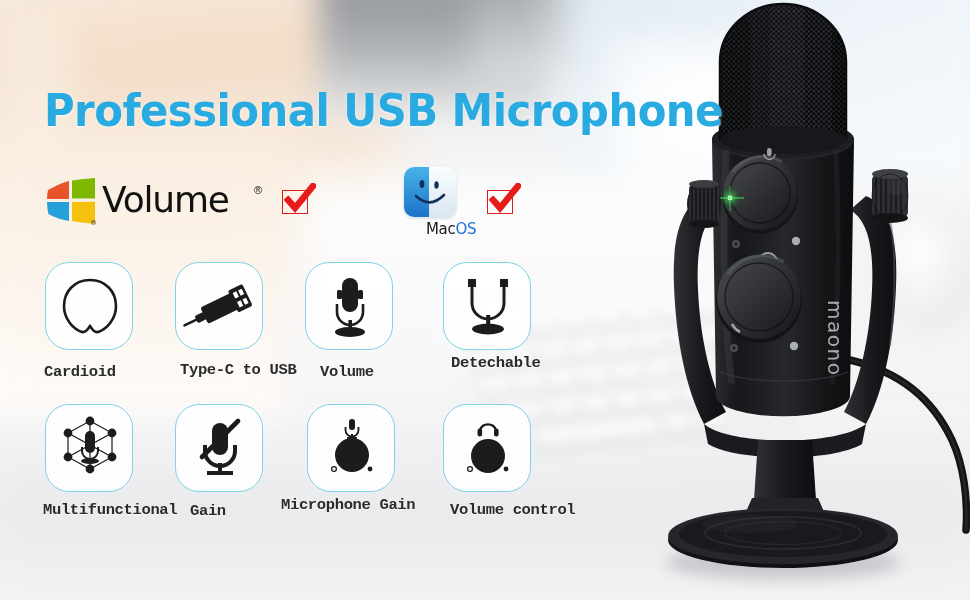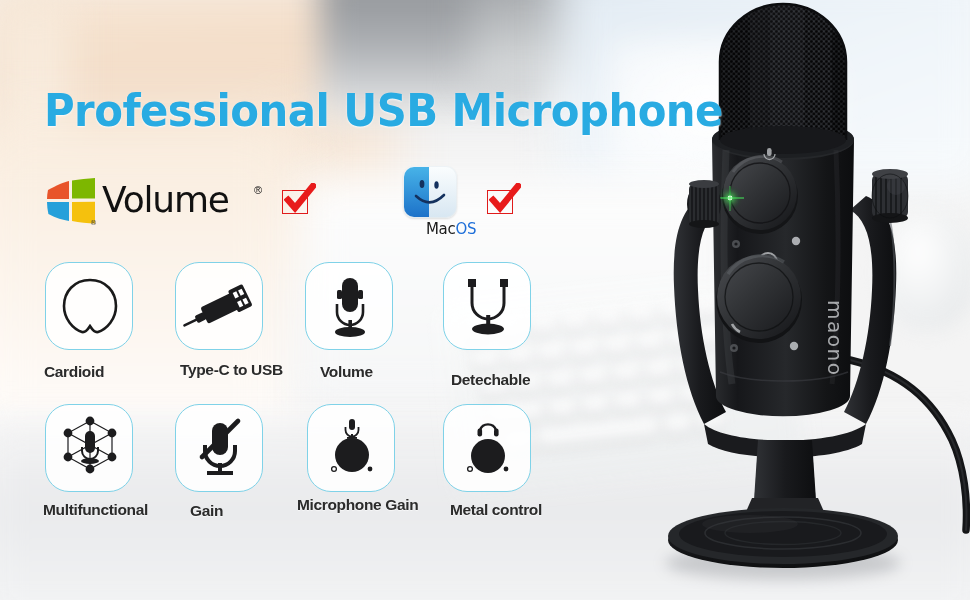--- a/index.html
+++ b/index.html
@@ -133,21 +133,21 @@
   
   #features { position:absolute; left:0; top:0; z-index:6; }
   .tile {
     position:absolute; width:88px; height:88px;
     border:1.6px solid #7FD2E8; border-radius:24px;
     background:rgba(255,255,255,0.86);
   }
   .tile svg { position:absolute; left:0; top:0; }
   .flabel {
     position:absolute; font-size:15.5px; font-weight:bold; color:#2b2b2b;
-    font-family:Liberation Sans, sans-serif;
+    font-family:Liberation Mono, monospace;
     letter-spacing:-0.35px; white-space:nowrap;
     text-shadow:0 1px 1px rgba(255,255,255,0.7);
   }
 
   
   #mic { position:absolute; left:600px; top:0px; width:370px; height:600px; z-index:5; }
 </style>
 </head>
 <body>
 
@@ -305,21 +305,21 @@
 
   <div class="tile" style="left:443px; top:262px;">
     <svg width="88" height="88" viewBox="0 0 88 88">
       <rect x="24" y="16" width="8" height="8" fill="#1c1c1e"></rect>
       <rect x="56" y="16" width="8" height="8" fill="#1c1c1e"></rect>
       <path d="M28 24 L28 40 A16 16 0 0 0 60 40 L60 24" fill="none" stroke="#1c1c1e" stroke-width="3"></path>
       <rect x="42.2" y="52" width="4" height="10" fill="#1c1c1e"></rect>
       <ellipse cx="44" cy="66" rx="16" ry="5.4" fill="#1c1c1e"></ellipse>
     </svg>
   </div>
-  <div class="flabel" style="left:451px; top:371px;">Detechable</div>
+  <div class="flabel" style="left:451px; top:354px;">Detechable</div>
 
   <div class="tile" style="left:45px; top:404px;">
     <svg width="88" height="88" viewBox="0 0 88 88">
       <g stroke="#1c1c1e" stroke-width="1.2" fill="none">
         <path d="M44 16 L22 28 L22 52 L44 64 L66 52 L66 28 Z"></path>
         <path d="M22 28 L44 40 L66 28"></path>
         <path d="M44 40 L44 64"></path>
         <path d="M22 52 L44 40 L66 52"></path>
         <path d="M44 16 L44 40"></path>
       </g>
@@ -352,33 +352,33 @@
     <svg width="88" height="88" viewBox="0 0 88 88">
       <rect x="41" y="14" width="6" height="11" rx="3" fill="#1c1c1e"></rect>
       <path d="M37.5 22 L37.5 25 A6.5 6.5 0 0 0 50.5 25 L50.5 22" fill="none" stroke="#1c1c1e" stroke-width="1.8"></path>
       <rect x="43" y="29" width="2" height="4" fill="#1c1c1e"></rect>
       <rect x="39" y="32" width="10" height="1.8" fill="#1c1c1e"></rect>
       <circle cx="44" cy="50" r="17" fill="#1c1c1e"></circle>
       <circle cx="26" cy="64" r="2.4" fill="none" stroke="#1c1c1e" stroke-width="1.3"></circle>
       <circle cx="62" cy="64" r="2.4" fill="#1c1c1e"></circle>
     </svg>
   </div>
-  <div class="flabel" style="left:281px; top:496px;margin-left:16px;">Microphone Gain</div>
+  <div class="flabel" style="left:281px; top:496px;">Microphone Gain</div>
 
   <div class="tile" style="left:443px; top:404px;">
     <svg width="88" height="88" viewBox="0 0 88 88">
       <path d="M36 25 A8.5 8.5 0 0 1 52 25" fill="none" stroke="#1c1c1e" stroke-width="2.4" stroke-linecap="round"></path>
       <rect x="33.5" y="23.5" width="4.6" height="8" rx="2.2" fill="#1c1c1e"></rect>
       <rect x="50" y="23.5" width="4.6" height="8" rx="2.2" fill="#1c1c1e"></rect>
       <circle cx="44" cy="51" r="17" fill="#1c1c1e"></circle>
       <circle cx="26" cy="64" r="2.4" fill="none" stroke="#1c1c1e" stroke-width="1.3"></circle>
       <circle cx="62" cy="64" r="2.4" fill="#1c1c1e"></circle>
     </svg>
   </div>
-  <div class="flabel" style="left:450px; top:501px;">Metal control</div>
+  <div class="flabel" style="left:450px; top:501px;">Volume control</div>
 </div>
 
 <div id="mic">
   <svg width="370" height="600" viewBox="0 0 370 600">
     <defs>
       <linearGradient id="bodyG" x1="0" y1="0" x2="1" y2="0">
         <stop offset="0%" stop-color="#2c2e31"></stop>
         <stop offset="18%" stop-color="#16171a"></stop>
         <stop offset="52%" stop-color="#26282b"></stop>
         <stop offset="80%" stop-color="#141517"></stop>

